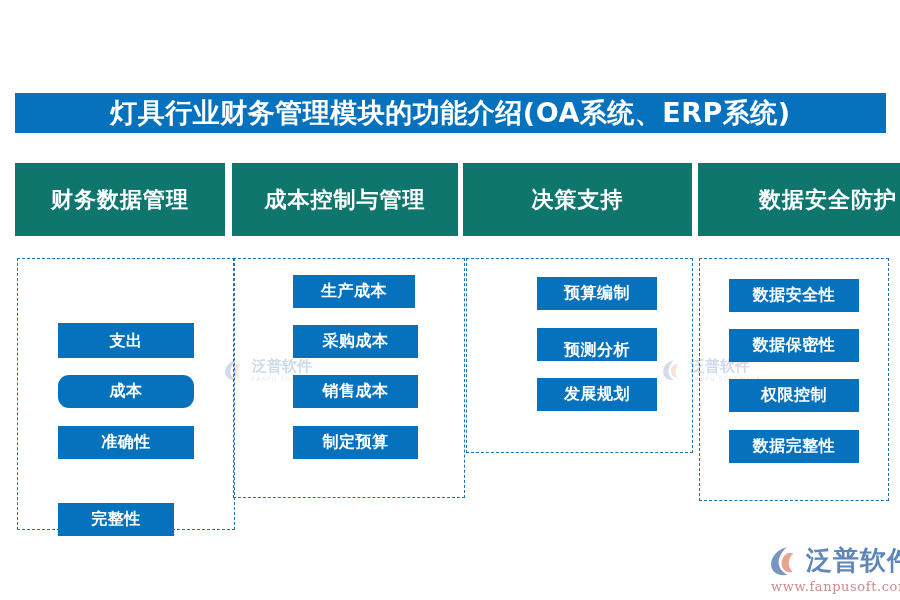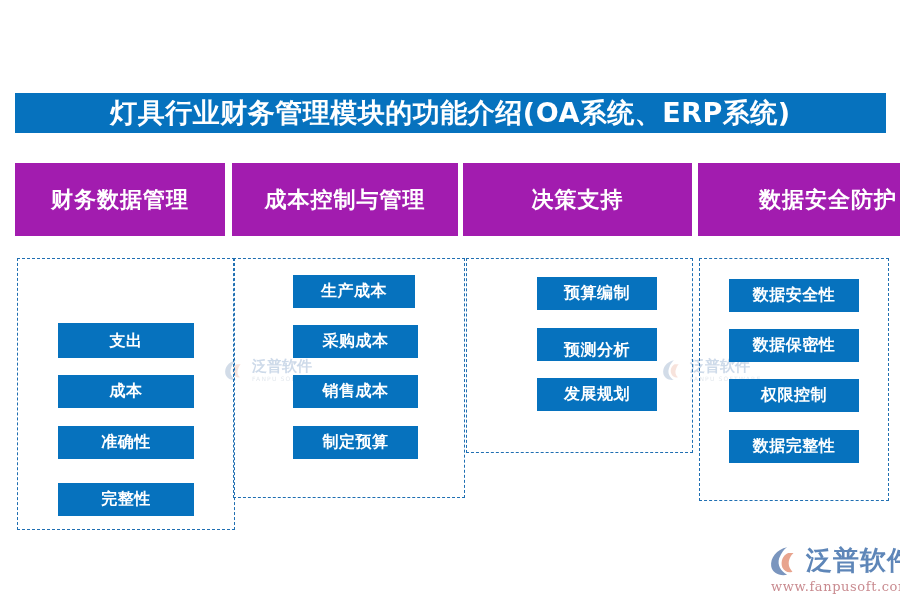--- a/index.html
+++ b/index.html
@@ -40,21 +40,21 @@
     letter-spacing: 0.5px;
     white-space: nowrap;
     font-family: "DejaVu Sans", "Liberation Sans", sans-serif;
   }
 
   
   .cat-header {
     position: absolute;
     top: 163px;
     height: 73px;
-    background: #a21caf;
+    background: #0f766e;
     display: flex;
     align-items: center;
     justify-content: center;
   }
   .cat-header .cat-text {
     color: #ffffff;
     font-size: 22px;
     font-weight: bold;
     white-space: nowrap;
     letter-spacing: 1px;
@@ -213,27 +213,27 @@
   <div class="dashed-box" id="dashed-1"></div>
   <div class="dashed-box" id="dashed-2"></div>
   <div class="dashed-box" id="dashed-3"></div>
 
   <div class="item-box" style="left:58px; top:275px; width:136px;margin-top:48px;">
     <span class="item-text">收入</span>
   </div>
   <div class="item-box" style="left:58px; top:325px; width:136px;">
     <span class="item-text">支出</span>
   </div>
-  <div class="item-box" style="left:58px; top:375px; width:136px;">
+  <div class="item-box" style="left:58px; top:375px; width:136px;border-radius:11px;">
     <span class="item-text">成本</span>
   </div>
   <div class="item-box" style="left:58px; top:426px; width:136px;">
     <span class="item-text">准确性</span>
   </div>
-  <div class="item-box" style="left:58px; top:483px; width:136px;">
+  <div class="item-box" style="left:58px; top:503px; width:116px;">
     <span class="item-text">完整性</span>
   </div>
 
   <div class="item-box" style="left:293px; top:275px; width:122px;">
     <span class="item-text">生产成本</span>
   </div>
   <div class="item-box" style="left:293px; top:325px; width:125px;">
     <span class="item-text">采购成本</span>
   </div>
   <div class="item-box" style="left:293px; top:375px; width:125px;">

